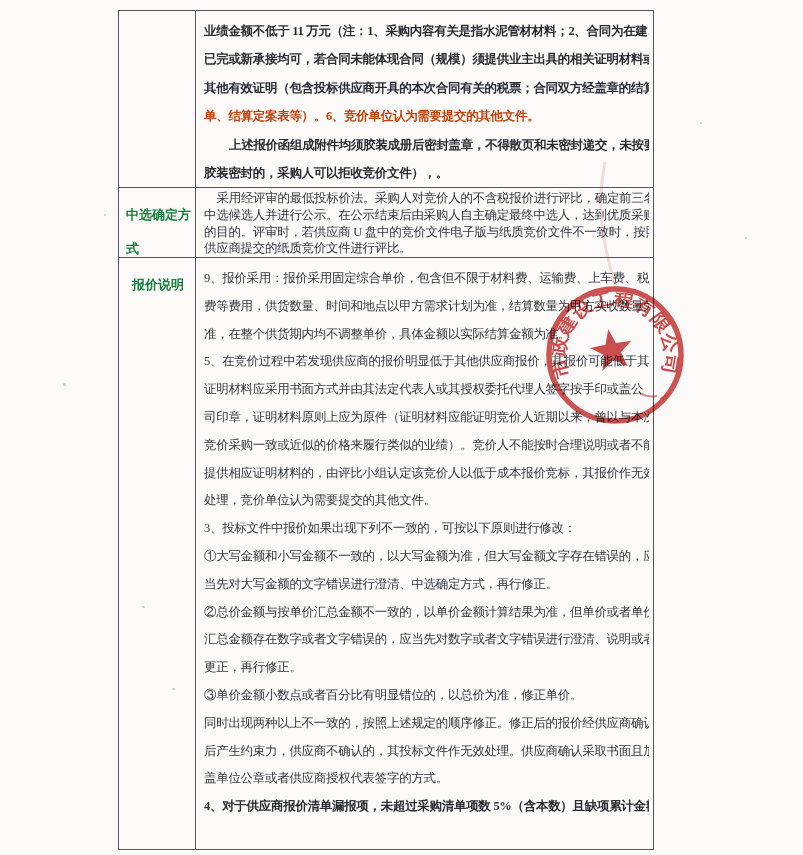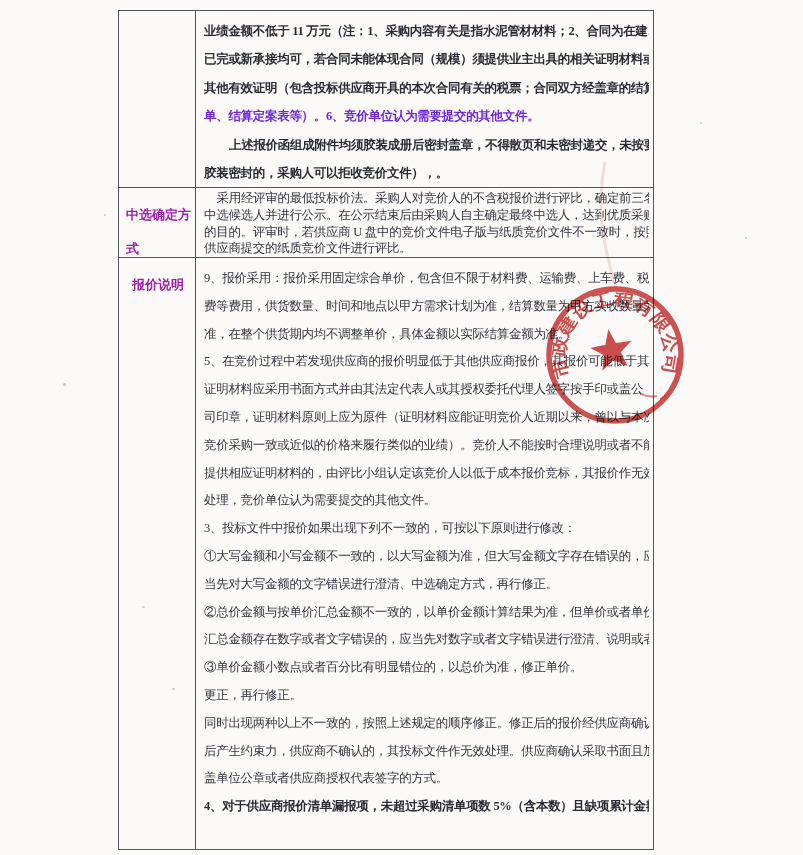--- a/index.html
+++ b/index.html
@@ -14,21 +14,21 @@
     border:1px solid #55555e;
     display:grid;
     grid-template-columns:77px 1fr;
     grid-template-rows:176px 70px auto;
     color:#2f3039;
   }
   .label-cell{
     border-right:1px solid #55555e;
     font-weight:bold;font-size:13px;letter-spacing:0;
     line-height:34px;padding:10px 4px 0 7px;
-    color:#a21caf;
+    color:#15803d;
   }
   .content-cell{
     padding:0 4px 0 8px;overflow:hidden;
   }
   .row2-top{border-top:1px solid #55555e;}
   .row3-top{border-top:1px solid #55555e;}
   .cell-r1{padding-top:6px;}
   .cell-r1 .line{line-height:28.4px;font-weight:bold;color:#2a2b33;}
   .cell-r2{padding-top:2px;}
   .cell-r2 .line{line-height:16.8px;}
@@ -50,21 +50,21 @@
 
 <div class="page">
 
   <div class="doc-table">
 
     <div class="label-cell"></div>
     <div class="content-cell cell-r1">
         <div class="line" style="font-weight: bold; color: rgb(42, 43, 51);">业绩金额不低于 11 万元（注：1、采购内容有关是指水泥管材材料；2、合同为在建、</div>
         <div class="line" style="font-weight: bold; color: rgb(42, 43, 51);">已完或新承接均可，若合同未能体现合同（规模）须提供业主出具的相关证明材料或</div>
         <div class="line" style="font-weight: bold; color: rgb(42, 43, 51);">其他有效证明（包含投标供应商开具的本次合同有关的税票；合同双方经盖章的结算</div>
-        <div class="line" style="font-weight: bold; color: #6d28d9;">单、结算定案表等）。6、竞价单位认为需要提交的其他文件。</div>
+        <div class="line" style="font-weight: bold; color: #c2410c;">单、结算定案表等）。6、竞价单位认为需要提交的其他文件。</div>
         <div class="line" style="padding-left: 25px; font-weight: bold; color: rgb(42, 43, 51);">上述报价函组成附件均须胶装成册后密封盖章，不得散页和未密封递交，未按要求</div>
         <div class="line" style="font-weight: bold; color: rgb(42, 43, 51);">胶装密封的，采购人可以拒收竞价文件），。</div>
       </div>
 
     <div class="label-cell row2-top">中选确定方式</div>
     <div class="content-cell cell-r2 row2-top">
         <div class="line" style="padding-left: 12.5px;">采用经评审的最低投标价法。采购人对竞价人的不含税报价进行评比，确定前三名</div>
         <div class="line">中选候选人并进行公示。在公示结束后由采购人自主确定最终中选人，达到优质采购</div>
         <div class="line">的目的。评审时，若供应商 U 盘中的竞价文件电子版与纸质竞价文件不一致时，按照</div>
         <div class="line">供应商提交的纸质竞价文件进行评比。</div>
@@ -79,22 +79,22 @@
         <div class="line">证明材料应采用书面方式并由其法定代表人或其授权委托代理人签字按手印或盖公</div>
         <div class="line">司印章，证明材料原则上应为原件（证明材料应能证明竞价人近期以来，曾以与本次</div>
         <div class="line">竞价采购一致或近似的价格来履行类似的业绩）。竞价人不能按时合理说明或者不能</div>
         <div class="line">提供相应证明材料的，由评比小组认定该竞价人以低于成本报价竞标，其报价作无效</div>
         <div class="line">处理，竞价单位认为需要提交的其他文件。</div>
         <div class="line">3、投标文件中报价如果出现下列不一致的，可按以下原则进行修改：</div>
         <div class="line">①大写金额和小写金额不一致的，以大写金额为准，但大写金额文字存在错误的，应</div>
         <div class="line">当先对大写金额的文字错误进行澄清、中选确定方式，再行修正。</div>
         <div class="line">②总价金额与按单价汇总金额不一致的，以单价金额计算结果为准，但单价或者单价</div>
         <div class="line">汇总金额存在数字或者文字错误的，应当先对数字或者文字错误进行澄清、说明或者</div>
+        <div class="line">更正，再行修正。</div>
         <div class="line">③单价金额小数点或者百分比有明显错位的，以总价为准，修正单价。</div>
-        <div class="line">更正，再行修正。</div>
         <div class="line">同时出现两种以上不一致的，按照上述规定的顺序修正。修正后的报价经供应商确认</div>
         <div class="line">后产生约束力，供应商不确认的，其投标文件作无效处理。供应商确认采取书面且加</div>
         <div class="line">盖单位公章或者供应商授权代表签字的方式。</div>
         <div class="line" style="font-weight: bold; color: rgb(42, 43, 51);">4、对于供应商报价清单漏报项，未超过采购清单项数 5%（含本数）且缺项累计金额</div>
       </div>
   </div>
 
   <svg class="stamp" viewBox="0 0 200 300" width="200" height="300">
 
     <path d="M85,22 C74,78 88,118 96,150" fill="none" stroke="rgba(197,48,48,0.15)" stroke-width="3"></path>

